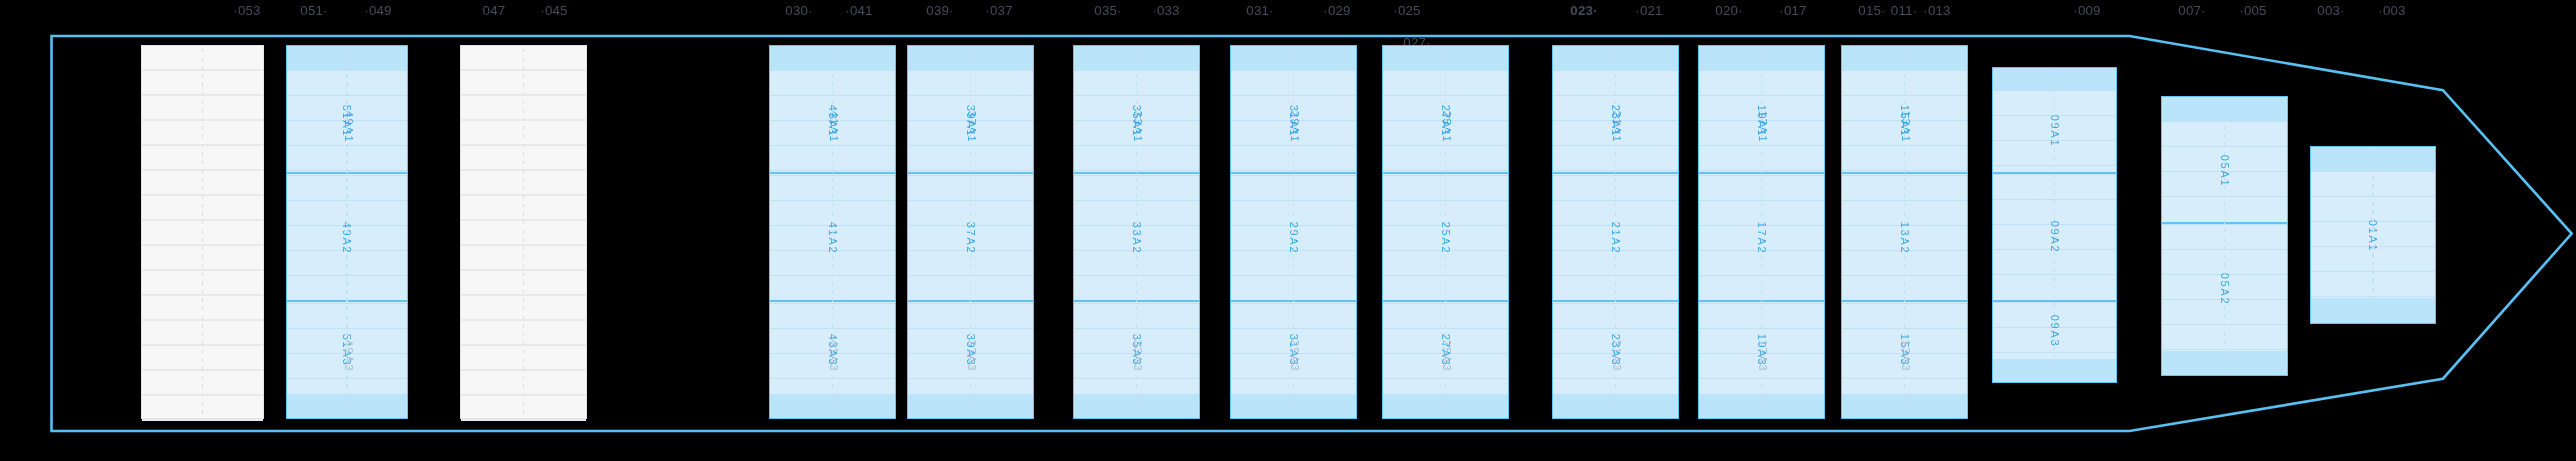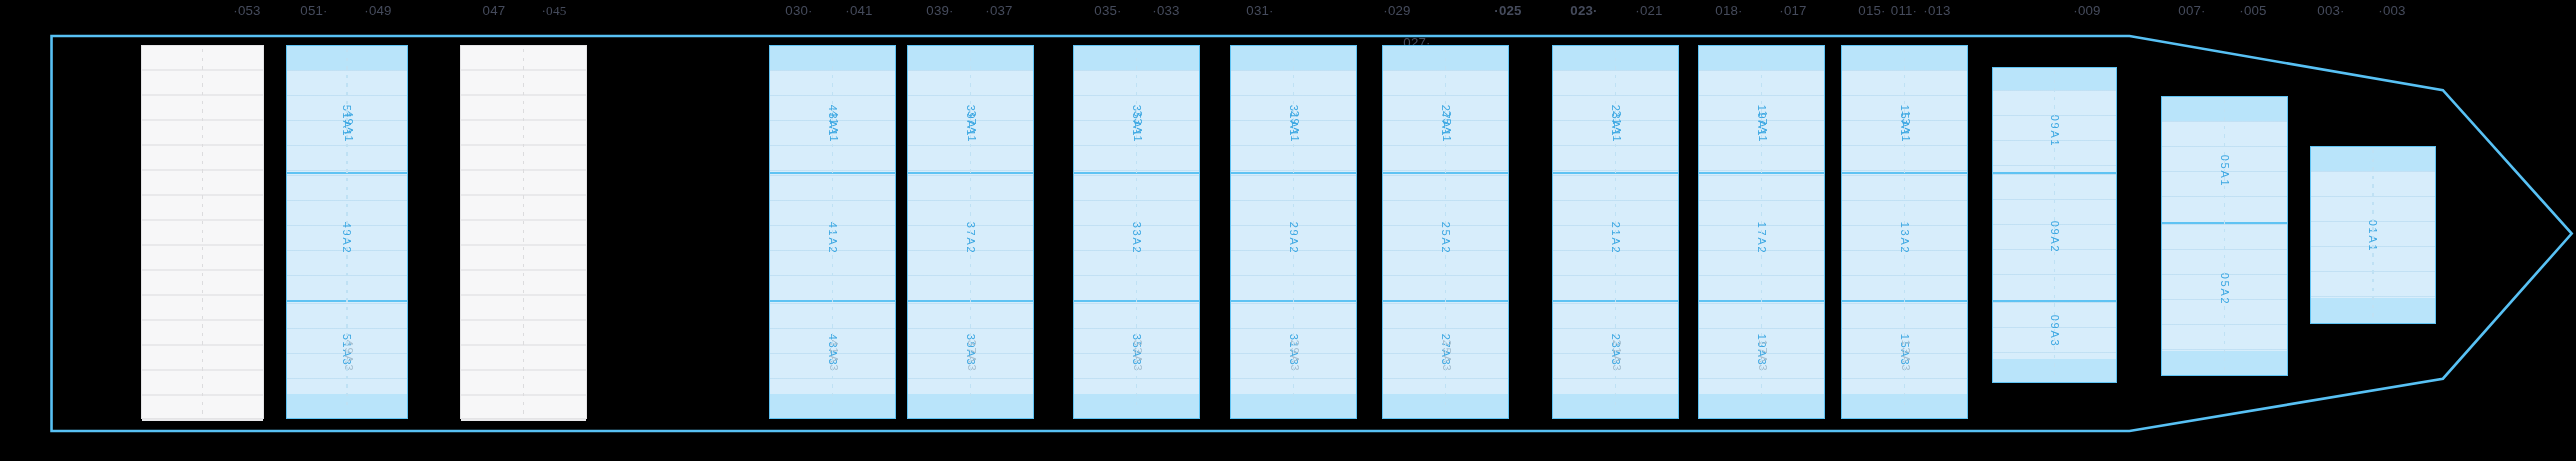--- a/index.html
+++ b/index.html
@@ -31,34 +31,34 @@
 
 <div id="screen">
   <svg id="hull-svg" width="2576" height="462" viewBox="0 0 3000 538">
     <polygon id="hull-poly" fill="none" points="60,42 2480,42 2845,105 2995,272 2845,441 2480,502 60,502" stroke="#58C1F4" stroke-width="3"></polygon>
   </svg>
   <div id="numbers-layer">
       <span class="bay-number" style="left: 233px; margin-left: 14px;">·053</span>
       <span class="bay-number" style="left: 314px;">051·</span>
       <span class="bay-number" style="left: 378px;">·049</span>
       <span class="bay-number" style="left: 494px;">047</span>
-      <span class="bay-number" style="left: 554px; font-family: Liberation Serif, serif;">·045</span>
+      <span class="bay-number" style="left: 554px;">·045</span>
       <span class="bay-number" style="left: 799px;">030·</span>
       <span class="bay-number" style="left: 859px;">·041</span>
       <span class="bay-number" style="left: 940px;">039·</span>
       <span class="bay-number" style="left: 999px;">·037</span>
       <span class="bay-number" style="left: 1108px;">035·</span>
       <span class="bay-number" style="left: 1166px;">·033</span>
       <span class="bay-number" style="left: 1260px;">031·</span>
-      <span class="bay-number" style="left: 1397px;">·029</span>
+      <span class="bay-number" style="left: 1337px;">·029</span>
       <span class="bay-number" style="left: 1417px; margin-top: 32px;">027·</span>
-      <span class="bay-number" style="left: 1508px; font-weight: bold;">·025</span>
+      <span class="bay-number" style="left: 1407px;">·025</span>
       <span class="bay-number" style="left: 1584px; font-weight: bold;">023·</span>
       <span class="bay-number" style="left: 1649px;">·021</span>
-      <span class="bay-number" style="left: 1729px;">018·</span>
+      <span class="bay-number" style="left: 1729px;">020·</span>
       <span class="bay-number" style="left: 1793px;">·017</span>
       <span class="bay-number" style="left: 1872px;">015·</span>
       <span class="bay-number" style="left: 1937px;">·013</span>
       <span class="bay-number" style="left: 1904px;">011·</span>
       <span class="bay-number" style="left: 2087px;">·009</span>
       <span class="bay-number" style="left: 2192px;">007·</span>
       <span class="bay-number" style="left: 2253px;">·005</span>
       <span class="bay-number" style="left: 2331px;">003·</span>
       <span class="bay-number" style="left: 2392px;">·003</span>
     </div>

